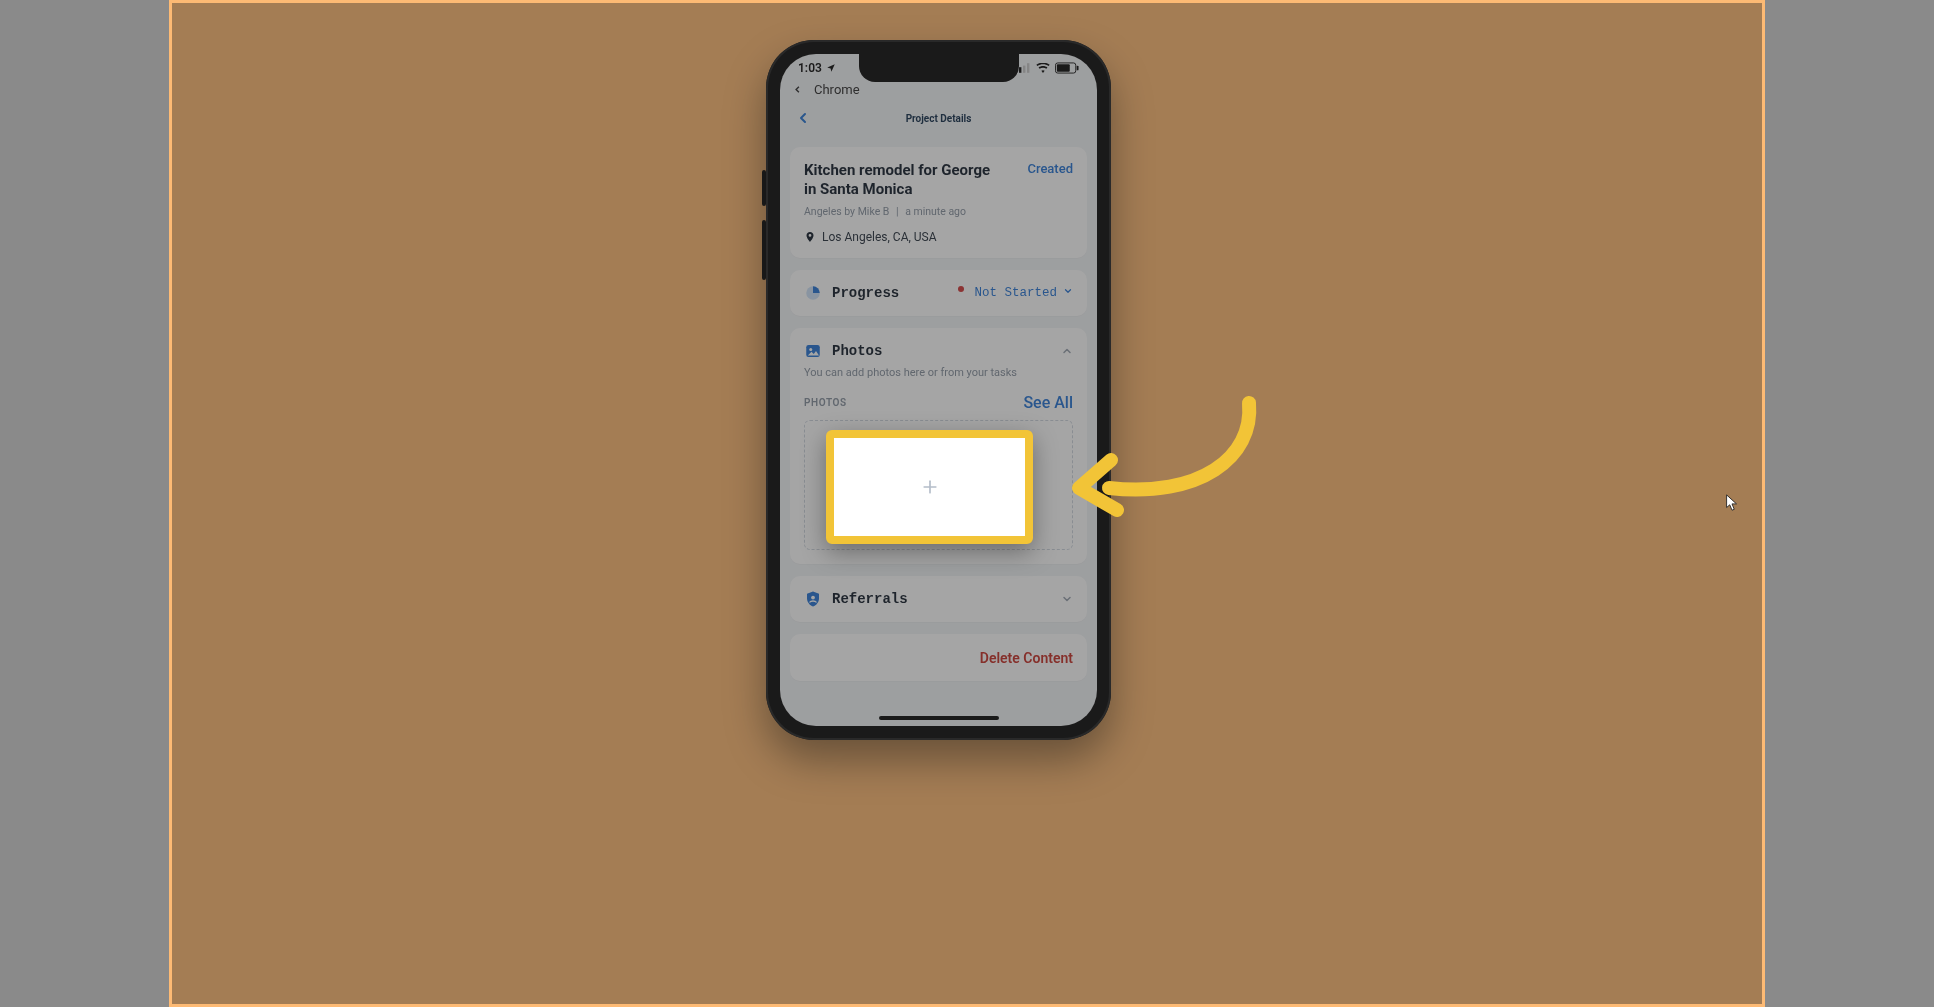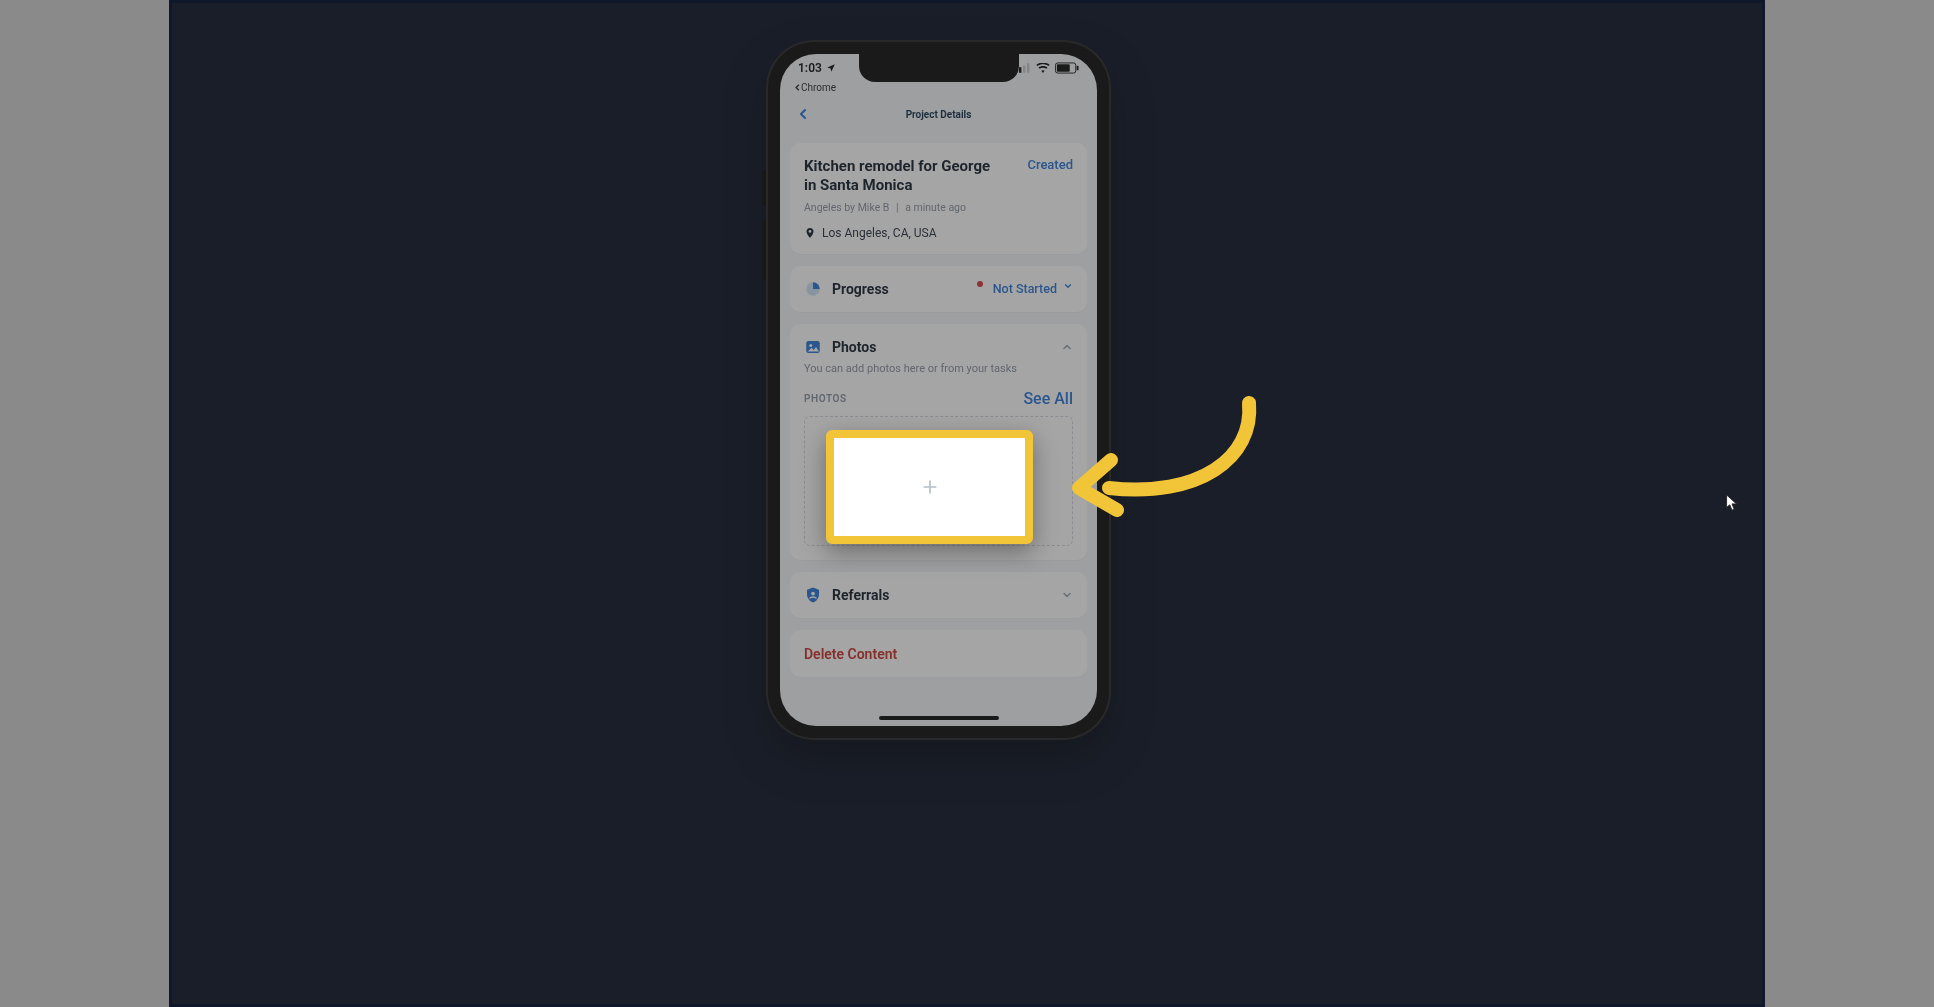--- a/index.html
+++ b/index.html
@@ -11,21 +11,21 @@
     align-items: center;
     justify-content: center;
     position: relative;
     overflow: hidden;
   }
 
   .canvas {
     position: relative;
     width: 1596px;
     height: 1007px;
-    background: #0f172a;
+    background: #fdba74;
   }
 
   
   .phone {
     position: absolute;
     left: 597px;
     top: 40px;
     width: 345px;
     height: 700px;
     background: #111;
@@ -75,24 +75,24 @@
     padding: 0 18px;
     font-size: 12px;
     font-weight: 600;
     color: #111;
   }
   .status-left { display: flex; align-items: center; gap: 4px; }
   .status-right { display: flex; align-items: center; gap: 5px; }
   .statusbar svg { display: block; }
 
   .back-app {
-    font-size: 10px;
+    font-size: 13px;
     color: #333;
     padding: 0 14px 2px;
-    display: flex; align-items: center; gap: 0;
+    display: flex; align-items: center; gap: 13px;
   }
 
   
   .navheader {
     position: relative;
     height: 38px;
     display: flex;
     align-items: center;
     justify-content: center;
     background: #f2f4f6;
@@ -152,21 +152,21 @@
   }
   .loc {
     margin-top: 12px;
     display: flex; align-items: center; gap: 6px;
     font-size: 12px; color: #2c3642;
   }
   .loc svg { width: 12px; height: 12px; }
 
   
   .row-between {
-    display: flex; align-items: center; justify-content: space-between;
+    display: flex; align-items: center; justify-content: space-between; font-family: Liberation Mono, monospace;
   }
   .row-left { display: flex; align-items: center; gap: 10px; }
   .section-title { font-size: 14px; font-weight: 700; color: #18222f; }
   .dot-red { width: 6px; height: 6px; border-radius: 50%; background: #d23b3b; display:inline-block; margin-right: 4px; vertical-align: middle;}
   .status-select {
     color: #2b78d6; font-size: 12.5px; font-weight: 500;
     display: flex; align-items: flex-start; gap: 6px;
   }
   .chev { width: 10px; height: 10px; }
 
@@ -193,21 +193,21 @@
   .dropzone .plus {
     color: #b4bdc9;
     width: 20px; height: 20px;
   }
 
   
   .referrals-card .row-between { }
 
   
   .delete-card {
-    text-align: left;
+    text-align: right;
   }
   .delete-card .del {
     color: #c9362e; font-size: 14px; font-weight: 600;
   }
 
   
   .home-indicator {
     position: absolute;
     bottom: 6px;
     left: 50%;

